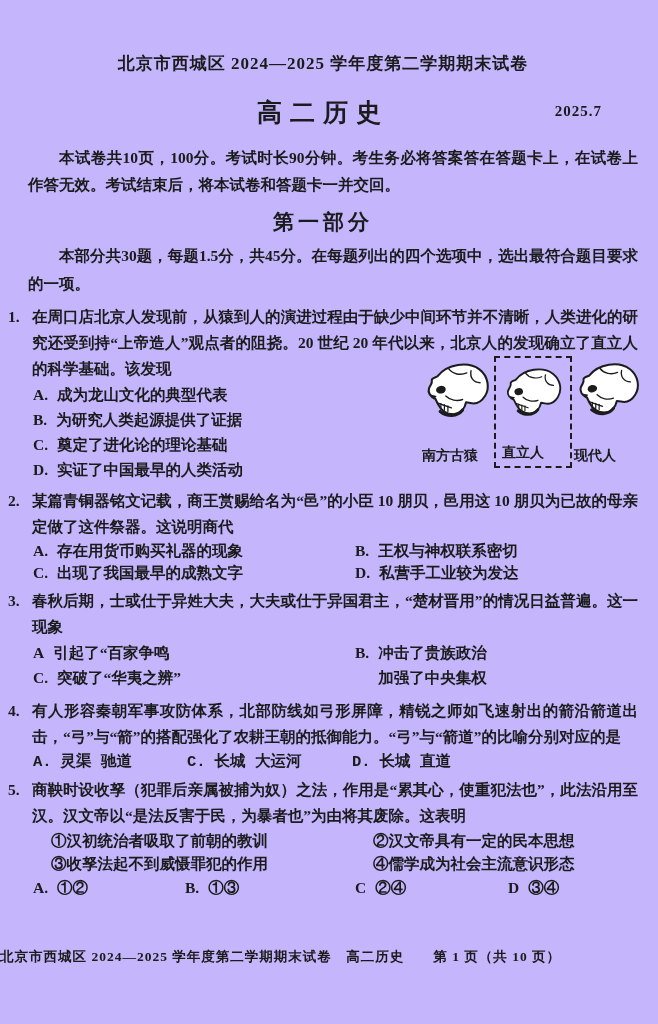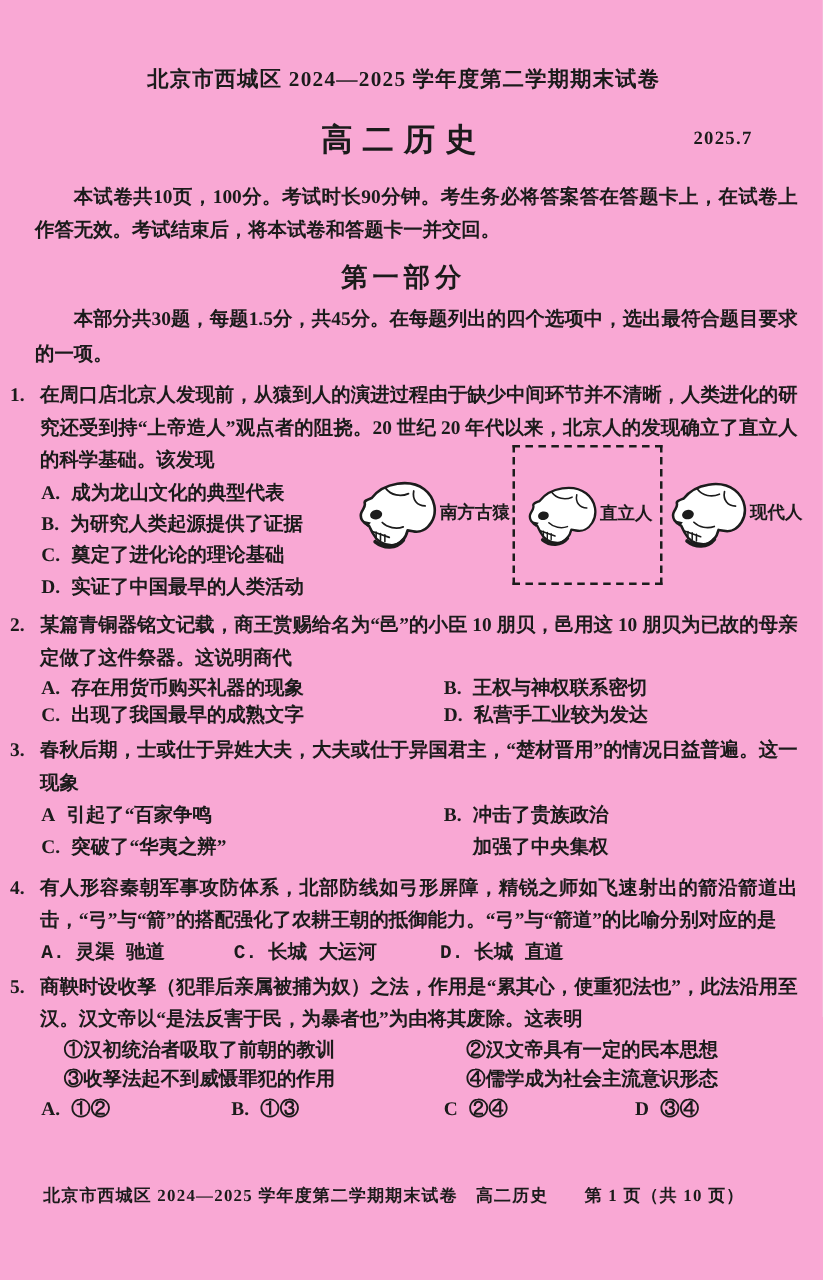--- a/index.html
+++ b/index.html
@@ -6,21 +6,21 @@
   html,body { width:658px; height:1024px; }
   body {
     background:#e9e9e7;
     font-family:"Liberation Serif","DejaVu Serif",serif;
     color:#1b1b1b;
     font-weight:700;
   }
   .page {
     position:relative;
     width:658px; height:1024px;
-    background:#f9a8d4;
+    background:#c4b5fd;
     padding:52px 20px 0 8px;
     overflow:hidden;
   }
   
   .exam-header-line { text-align:center; font-size:17px; line-height:24px; letter-spacing:1px; }
   .title-row { position:relative; margin-top:14px; height:46px; }
   .subject-title { text-align:center; font-size:25px; line-height:46px; letter-spacing:8px; }
   .exam-date { position:absolute; right:36px; top:13px; font-size:15px; letter-spacing:1px; }
   .exam-notes, .part-instructions {
     margin:8px 0 0 20px;
@@ -61,30 +61,30 @@
   .options-grid-4b { display:grid; grid-template-columns:152px 170px 153px auto; }
   .q5 .opt { line-height:25px; }
 
   
   .skull-figure {
     position:absolute; top:52px; right:-6px;
     display:flex; align-items:flex-start;
   }
   .skull-cell {
     height:112px; padding:2px 2px 4px 2px;
-    display:flex; flex-direction:row; align-items:center; justify-content:space-between;
+    display:flex; flex-direction:column; align-items:flex-start; justify-content:space-between;
   }
   .skull-cell.highlighted { border:2.5px dashed #1c1c1c; padding:4px 6px 5px 6px; }
   .skull-label { font-size:14px; line-height:16px; white-space:nowrap; }
   .skull-svg { display:block; }
 
   
   .page-footer {
     position:absolute; left:0; right:28px; top:948px;
-    text-align:center; font-size:13.5px; letter-spacing:1px;
+    font-size:13.5px; letter-spacing:1px;
   }
 </style>
 </head>
 <body>
 
 <svg width="0" height="0" style="position:absolute" aria-hidden="true">
   <defs>
     <g id="skull" stroke="#1c1c1c" fill="none" stroke-width="3" stroke-linecap="round" stroke-linejoin="round">
       <path fill="#ffffff" d="M22,24 C36,6 66,2 82,14 C95,24 97,41 90,52 C85,60 77,64 69,62 L63,61 C61,70 55,78 45,78 C35,78 27,72 23,64 L19,56 C12,53 8,47 10,41 C12,36 15,34 14,30 C13,27 17,26 22,24 Z"></path>
       <path d="M38,13 C44,21 55,23 64,19" stroke-width="2"></path>

